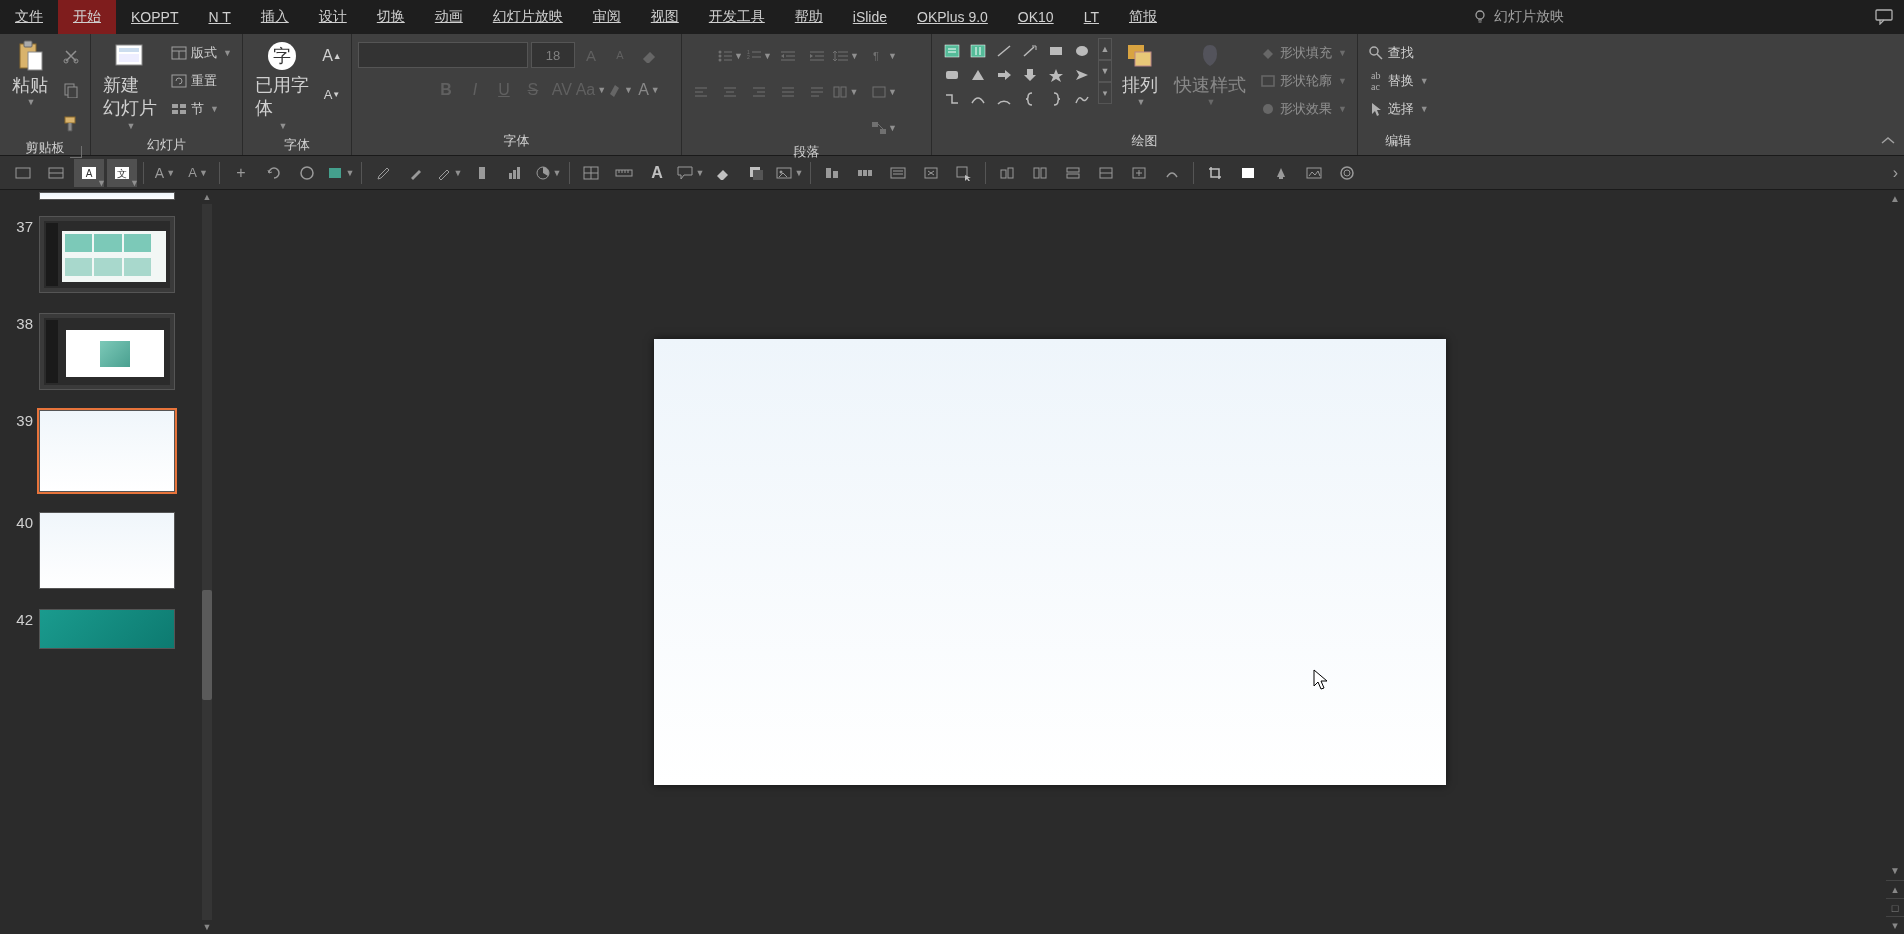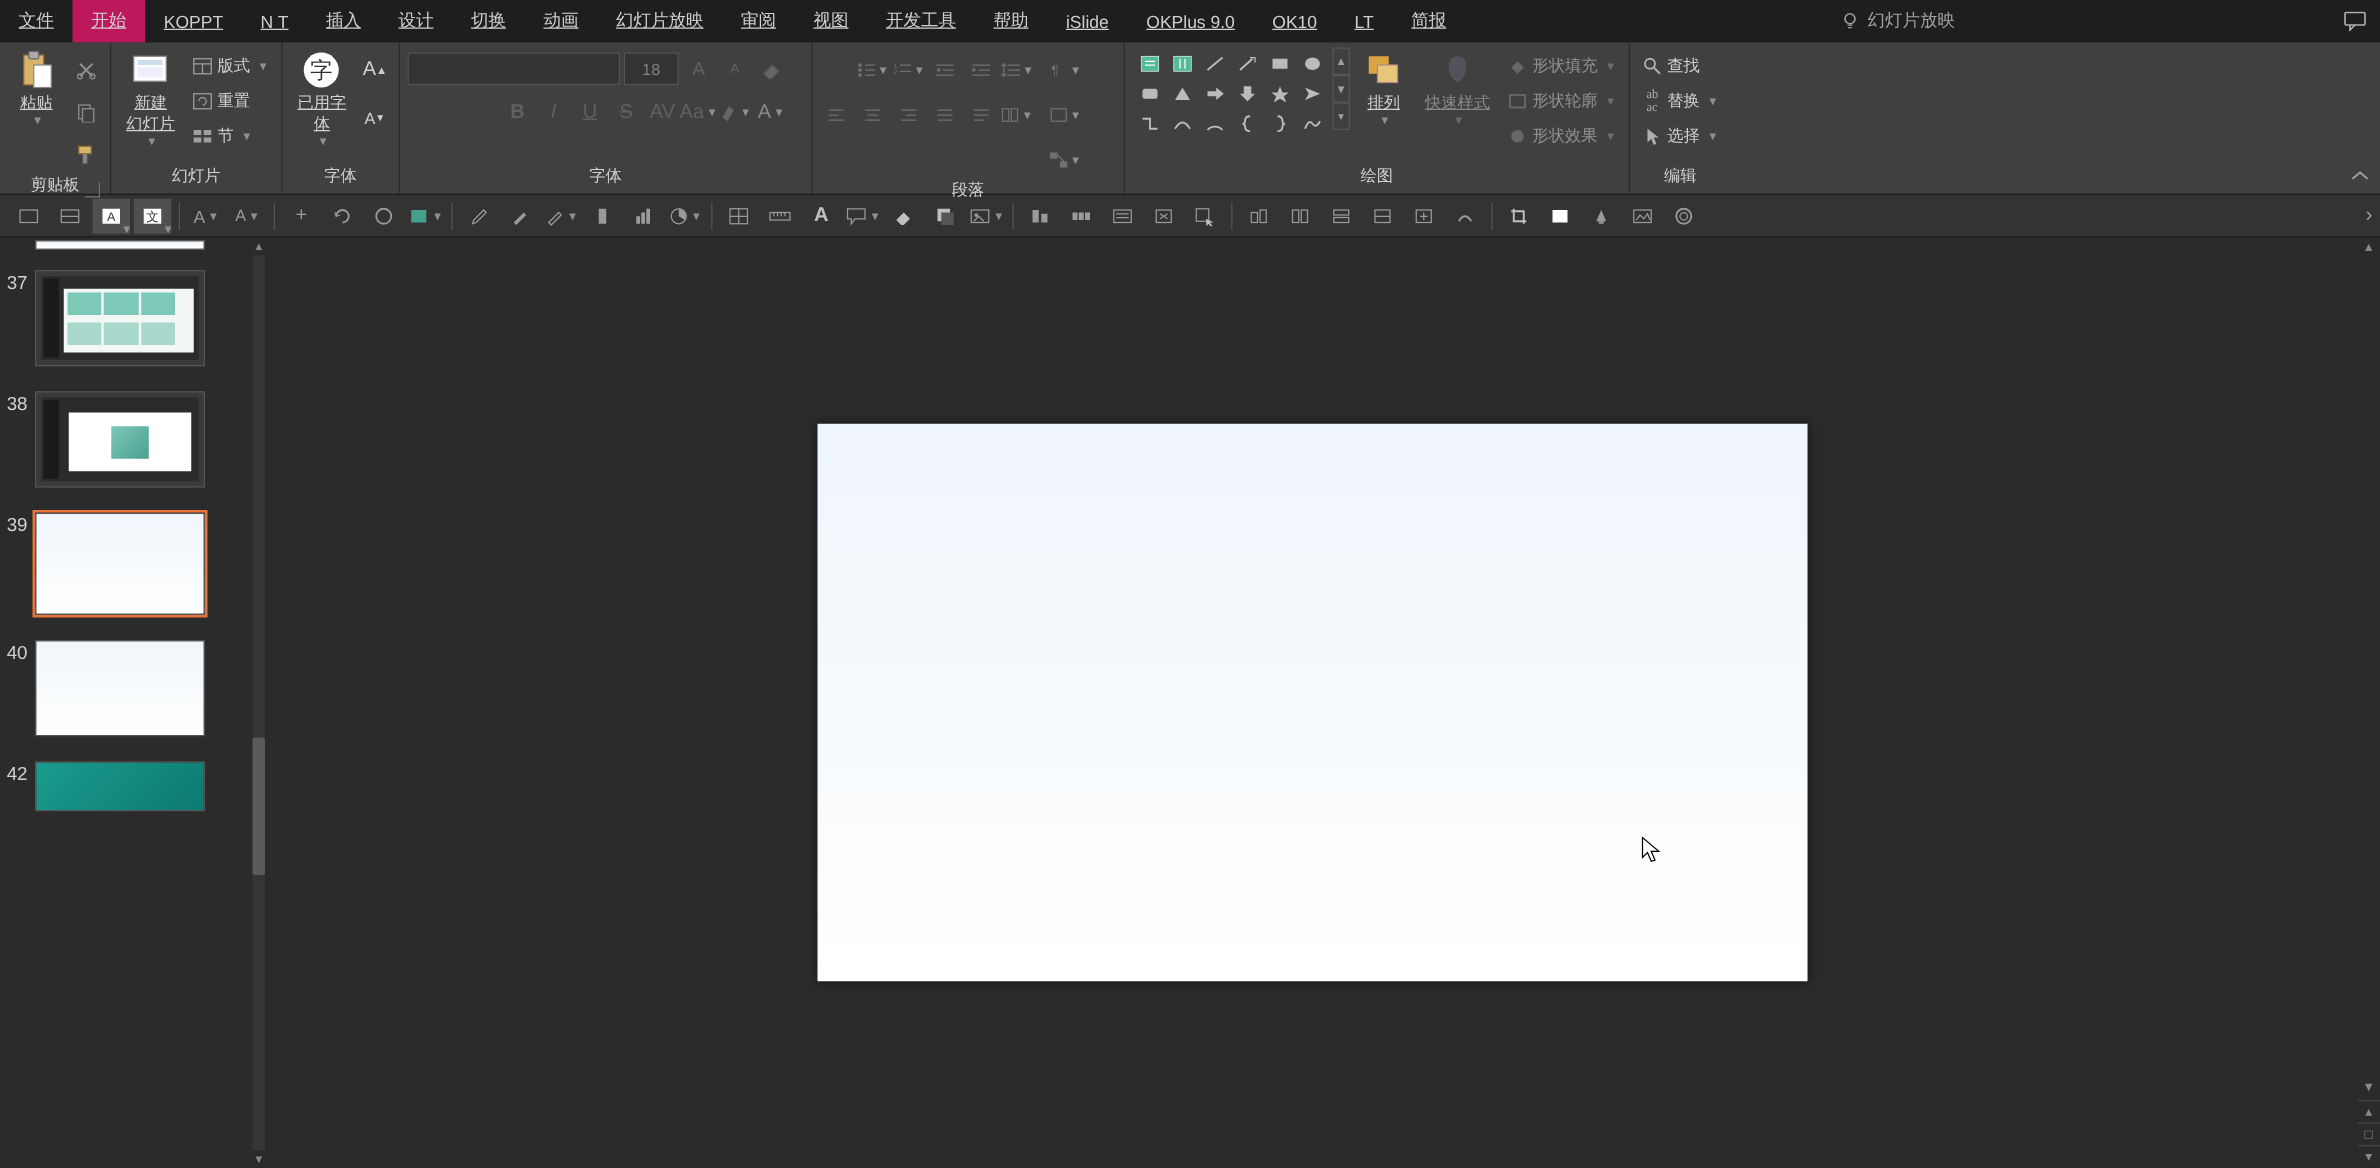--- a/index.html
+++ b/index.html
@@ -1,34 +1,34 @@
 <!DOCTYPE html>
 <html><head>
 <meta charset="utf-8">
 <style>
 * { margin: 0; padding: 0; box-sizing: border-box; font-family: "Microsoft YaHei", sans-serif; }
 body { background: #2b2b2b; width: 1904px; height: 934px; overflow: hidden; color: #d0d0d0; user-select: none; }
 
 
 .menubar { height: 34px; background: #1e1e1e; display: flex; align-items: stretch; }
 .menubar .tab { padding: 0 15px; display: flex; align-items: center; font-size: 14px; color: #d0d0d0; cursor: pointer; text-decoration: underline; }
-.menubar .tab.active { background: #be185d; }
+.menubar .tab.active { background: #7f1d1d; }
 .menubar .spacer { flex: 1; }
 .menubar .tell-me { display: flex; align-items: center; gap: 6px; padding: 0 12px; font-size: 14px; color: #a0a0a0; }
 .menubar .right-icon { width: 40px; display: flex; align-items: center; justify-content: center; }
 
 
 .ribbon { height: 122px; background: #404040; display: flex; border-bottom: 1px solid #1a1a1a; position: relative; }
 .ribbon-group { display: flex; flex-direction: column; border-right: 1px solid #2a2a2a; padding: 4px 6px 0 6px; }
 .ribbon-group .group-body { flex: 1; display: flex; align-items: flex-start; gap: 4px; }
 .ribbon-group .group-label { text-align: center; font-size: 13px; color: #d0d0d0; padding: 3px 0 5px 0; position: relative; }
 .ribbon-group .group-label .launcher { position: absolute; right: 2px; bottom: 4px; width: 12px; height: 12px; border: 1px solid #707070; border-top: none; border-left: none; }
 .big-btn { display: flex; flex-direction: column; align-items: center; justify-content: center; padding: 2px 6px; cursor: pointer; min-width: 46px; }
 .big-btn .ic { width: 32px; height: 32px; margin-bottom: 2px; display:flex; align-items:center; justify-content:center; }
-.big-btn .lbl { font-size: 13px; text-align: center; line-height: 1.3; text-decoration: underline; }
+.big-btn .lbl { font-size: 18px; text-align: left; line-height: 1.3; }
 .small-row { display: flex; flex-direction: column; gap: 6px; padding-top: 4px; }
 .small-btn { display: flex; align-items: center; gap: 4px; font-size: 13px; cursor: pointer; padding: 2px 4px; }
 .small-btn .ic { width: 16px; height: 16px; display:flex; align-items:center; justify-content:center;font-family:Liberation Serif, serif; }
 .col { display: flex; flex-direction: column; gap: 4px; }
 .row { display: flex; align-items: center; gap: 3px; justify-content: flex-end; }
 .icon-btn { width: 26px; height: 24px; display: flex; align-items: center; justify-content: center; cursor: pointer; color: #808080; }
 .icon-btn.disabled { color: #606060; cursor: default; }
 .font-name { width: 170px; height: 26px; background: #333; border: 1px solid #555; }
 .font-size { width: 44px; height: 26px; background: #333; border: 1px solid #555; text-align: center; font-size: 13px; color: #808080; display:flex; align-items:center; justify-content:center; }
 .caret { font-size: 9px; color: #909090; margin-left: 2px; }
@@ -44,21 +44,21 @@
 
 .qat { height: 34px; background: #333333; display: flex; align-items: center; gap: 3px; padding: 0 8px; border-bottom: 1px solid #1a1a1a; }
 .qat .qbtn { width: 30px; height: 28px; display: flex; align-items: center; justify-content: center; color: #9a9a9a; cursor: pointer; position: relative; }
 .qat .qbtn.sel { background: #505050; }
 .qat .sep { width: 1px; height: 22px; background: #555; margin: 0 3px; }
 .qat .more { position: absolute; right: 6px; color:#a0a0a0; cursor:pointer; }
 
 
 .work { display: flex; height: calc(934px - 34px - 122px - 34px); }
 .thumbs { width: 214px; background: #2b2b2b; position: relative; display: flex; }
-.thumbs-inner { flex: 1; overflow: hidden; padding-right: 14px; }
+.thumbs-inner { flex: 1; overflow: hidden; padding-right: 14px; margin-left: 11px; }
 .thumb-row { display: flex; align-items: flex-start; margin: 10px 0 20px 0; }
 .thumb-num { width: 28px; text-align: right; padding-right: 6px; font-size: 15px; color: #d0d0d0; padding-top: 2px; }
 .thumb { width: 136px; height: 77px; border: 1px solid #555; background: #f5f9fc; cursor: pointer; position: relative; }
 .thumb.tall { height: 82px; }
 .thumb.selected { outline: 2px solid #e8743b; outline-offset: 0; }
 .thumb.gradient { background: linear-gradient(180deg, #f0f6fb 0%, #ffffff 100%); }
 .thumb.dark { background: #3a3a3a; }
 .thumb.teal { background: linear-gradient(135deg, #1a9b8e, #0d7a70); }
 .scrollbar-v { width: 14px; background: #2b2b2b; position: relative; }
 .scrollbar-v .track { position: absolute; top: 14px; bottom: 14px; left: 2px; right: 2px; background: #353535; }

